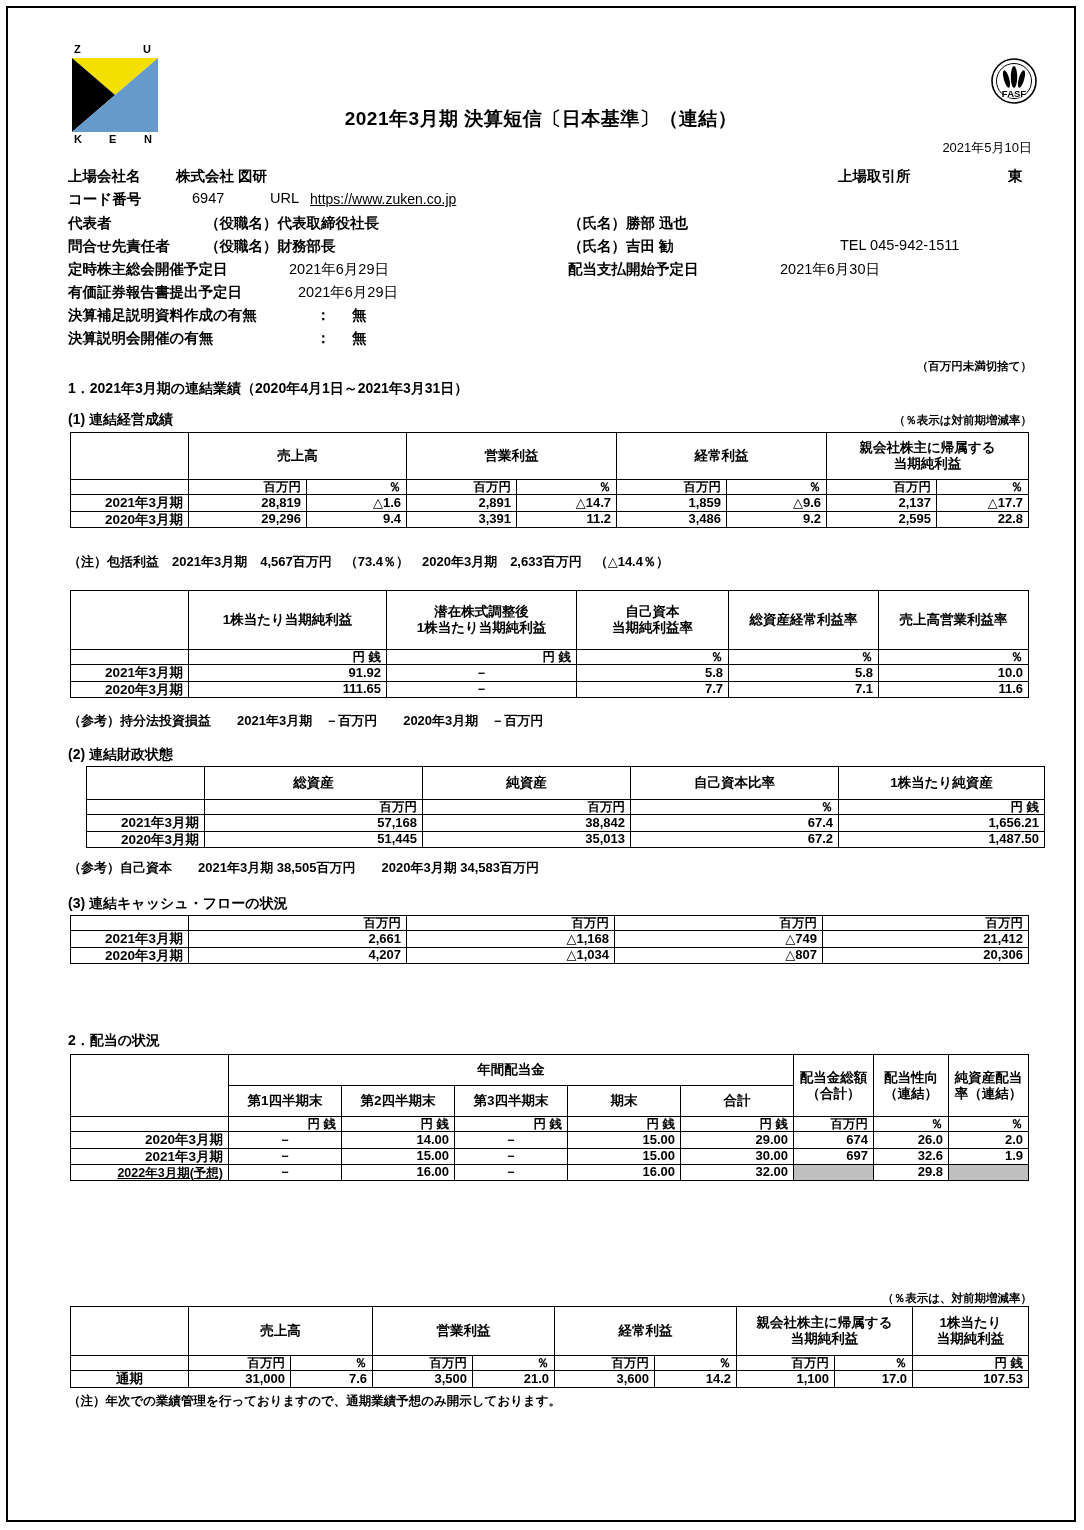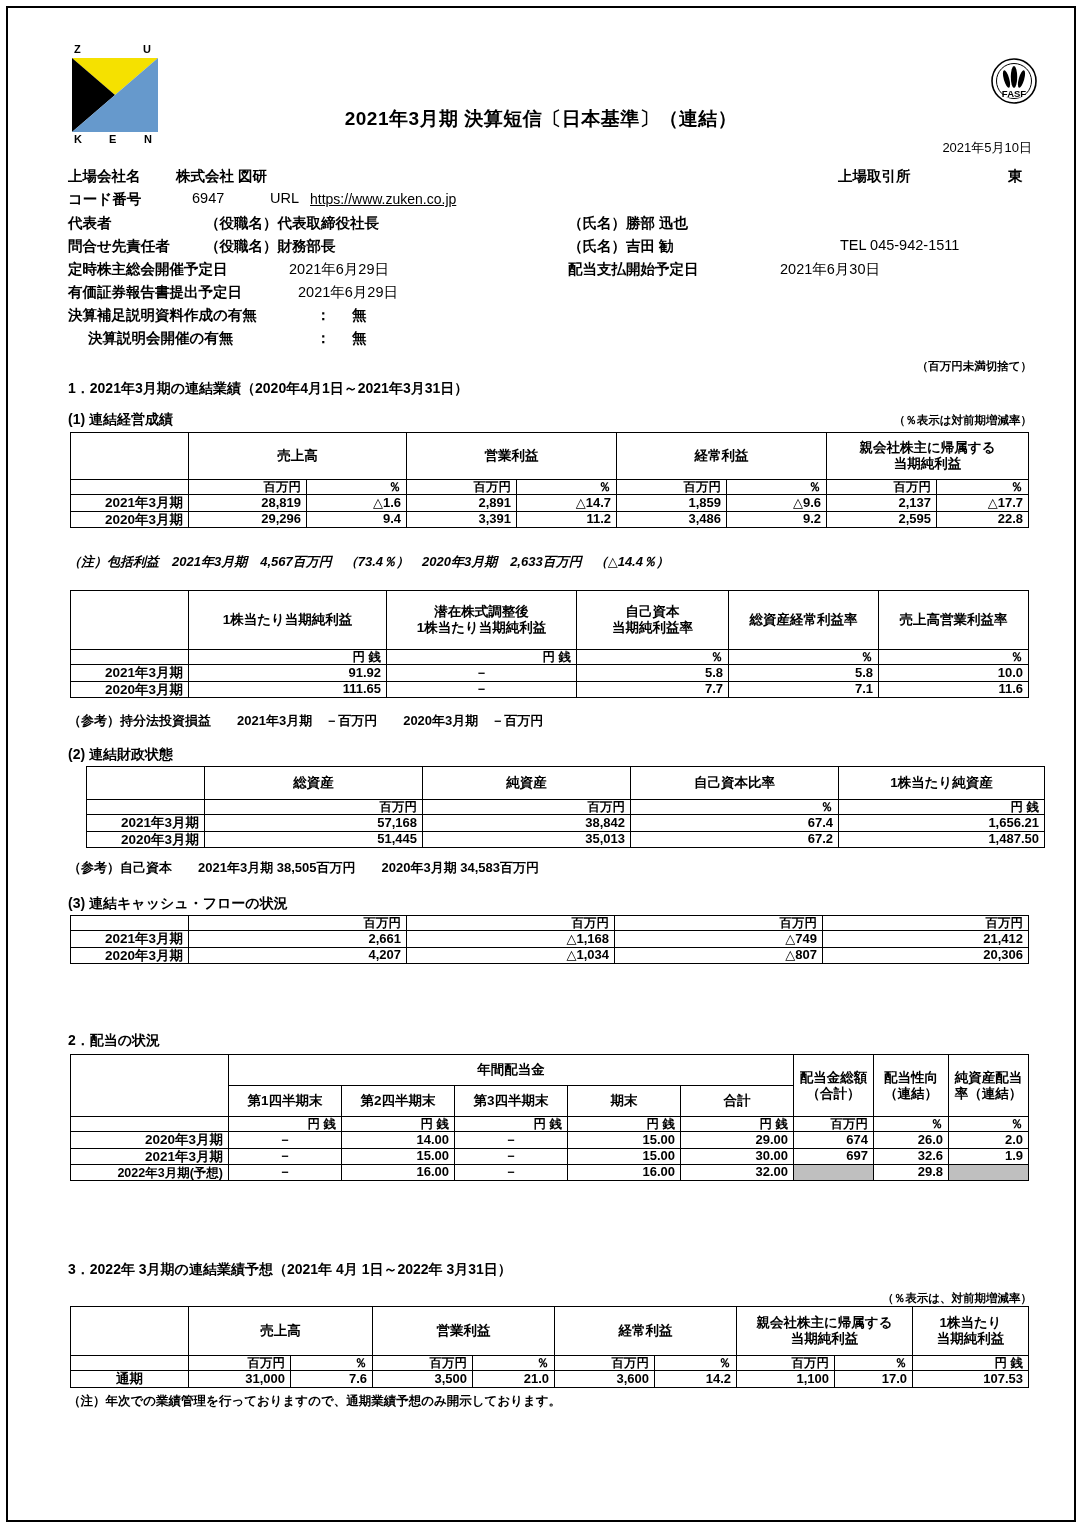--- a/index.html
+++ b/index.html
@@ -126,21 +126,21 @@
   <div class="hdr" style="left:560px; top:252px;">配当支払開始予定日</div>
   <div class="hdr norm" style="left:772px; top:252px;">2021年6月30日</div>
 
   <div class="hdr" style="left:60px; top:275px;">有価証券報告書提出予定日</div>
   <div class="hdr norm" style="left:290px; top:275px;">2021年6月29日</div>
 
   <div class="hdr" style="left:60px; top:298px;">決算補足説明資料作成の有無</div>
   <div class="hdr" style="left:308px; top:298px;">：</div>
   <div class="hdr" style="left:344px; top:298px;">無</div>
 
-  <div class="hdr" style="left:60px; top:321px;margin-left:20px;">決算説明会開催の有無</div>
+  <div class="hdr" style="left:60px; top:321px;">決算説明会開催の有無</div>
   <div class="hdr" style="left:308px; top:321px;">：</div>
   <div class="hdr" style="left:344px; top:321px;">無</div>
 
   <div class="note-right" style="top:351px;">（百万円未満切捨て）</div>
 
   <div class="sec-title" style="top:372px;">1．2021年3月期の連結業績（2020年4月1日～2021年3月31日）</div>
   <div class="sub-title" style="top:403px;">(1) 連結経営成績</div>
   <div class="note-right" style="top:405px;">（％表示は対前期増減率）</div>
 
   <table class="fin" style="left:62px; top:424px; width:958px;">
@@ -193,21 +193,21 @@
         <td class="num">3,391</td>
         <td class="num">11.2</td>
         <td class="num">3,486</td>
         <td class="num">9.2</td>
         <td class="num">2,595</td>
         <td class="num">22.8</td>
       </tr>
     </tbody>
   </table>
 
-  <div class="note-line" style="top:545px;font-style:italic;">（注）包括利益　2021年3月期　4,567百万円　（73.4％）　2020年3月期　2,633百万円　（△14.4％）</div>
+  <div class="note-line" style="top:545px;">（注）包括利益　2021年3月期　4,567百万円　（73.4％）　2020年3月期　2,633百万円　（△14.4％）</div>
 
   <table class="fin" style="left:62px; top:582px; width:958px;">
     <colgroup>
       <col style="width:118px">
           <col style="width:198px">
           <col style="width:190px">
       <col style="width:152px">
           <col style="width:150px">
           <col style="width:150px">
     </colgroup>
@@ -384,34 +384,33 @@
         <td class="dash">－</td>
         <td class="num">15.00</td>
         <td class="dash">－</td>
         <td class="num">15.00</td>
         <td class="num">30.00</td>
         <td class="num">697</td>
         <td class="num">32.6</td>
         <td class="num">1.9</td>
       </tr>
       <tr>
-        <td class="rowlab" style="font-size:12.5px;">2022年3月期(予想)</td>
+        <td class="rowlab" style="font-size:12.5px;text-decoration:underline;">2022年3月期(予想)</td>
         <td class="dash">－</td>
         <td class="num">16.00</td>
         <td class="dash">－</td>
         <td class="num">16.00</td>
         <td class="num">32.00</td>
         <td class="num shade"></td>
         <td class="num">29.8</td>
         <td class="num shade"></td>
       </tr>
     </tbody>
   </table>
 
-  <div class="sec-title" style="top:1253px;">3．2022年 3月期の連結業績予想（2021年 4月 1日～2022年 3月31日）</div>
   <div class="note-right" style="top:1283px;">（％表示は、対前期増減率）</div>
 
   <table class="fin" style="left:62px; top:1298px; width:958px;">
     <colgroup>
       <col style="width:118px">
       <col style="width:102px">
           <col style="width:82px">
       <col style="width:100px">
           <col style="width:82px">
       <col style="width:100px">

